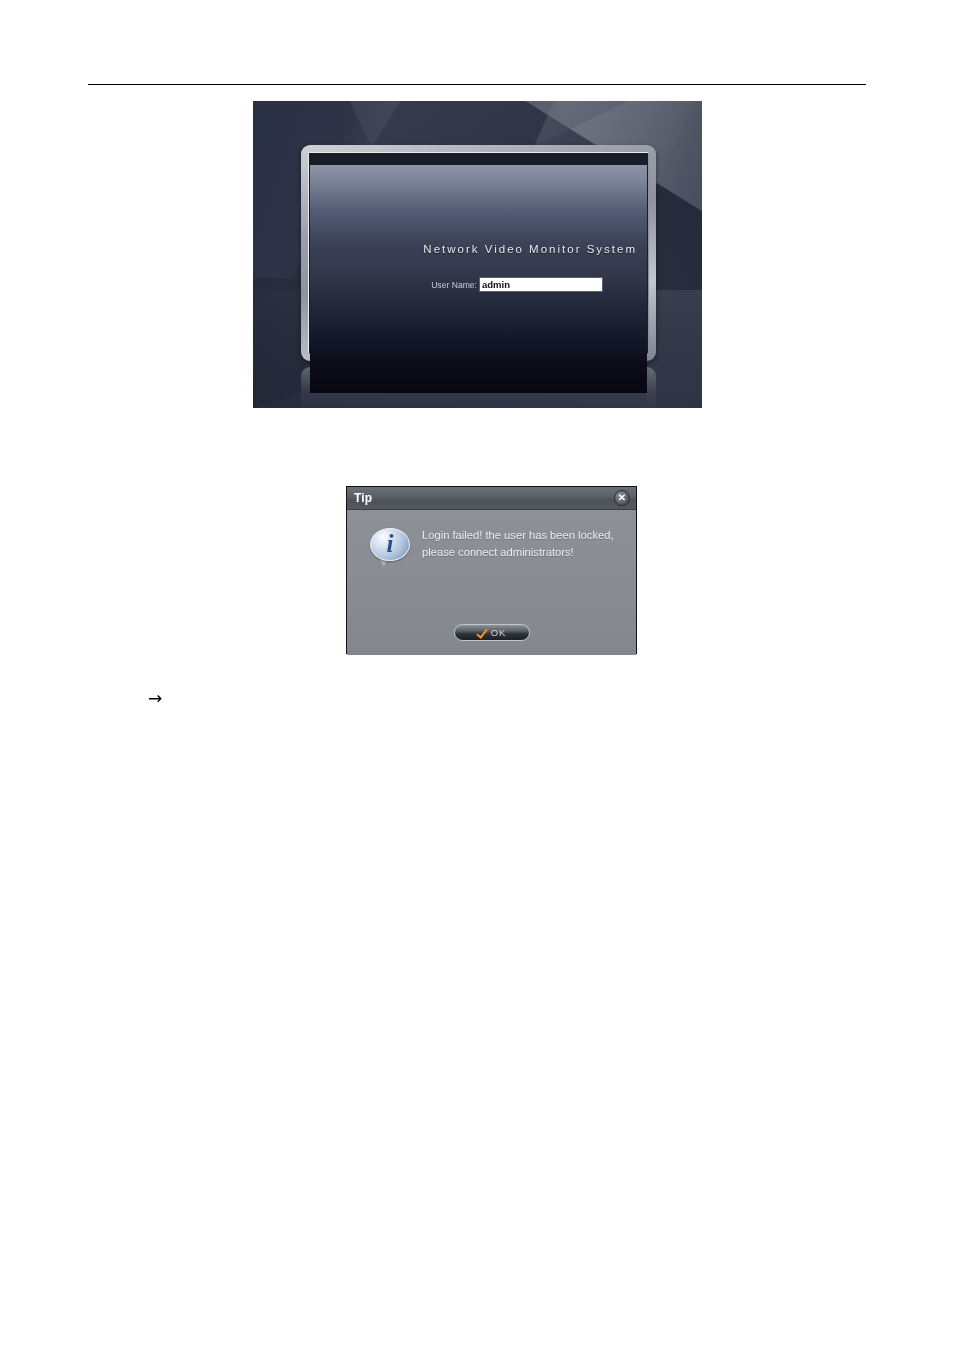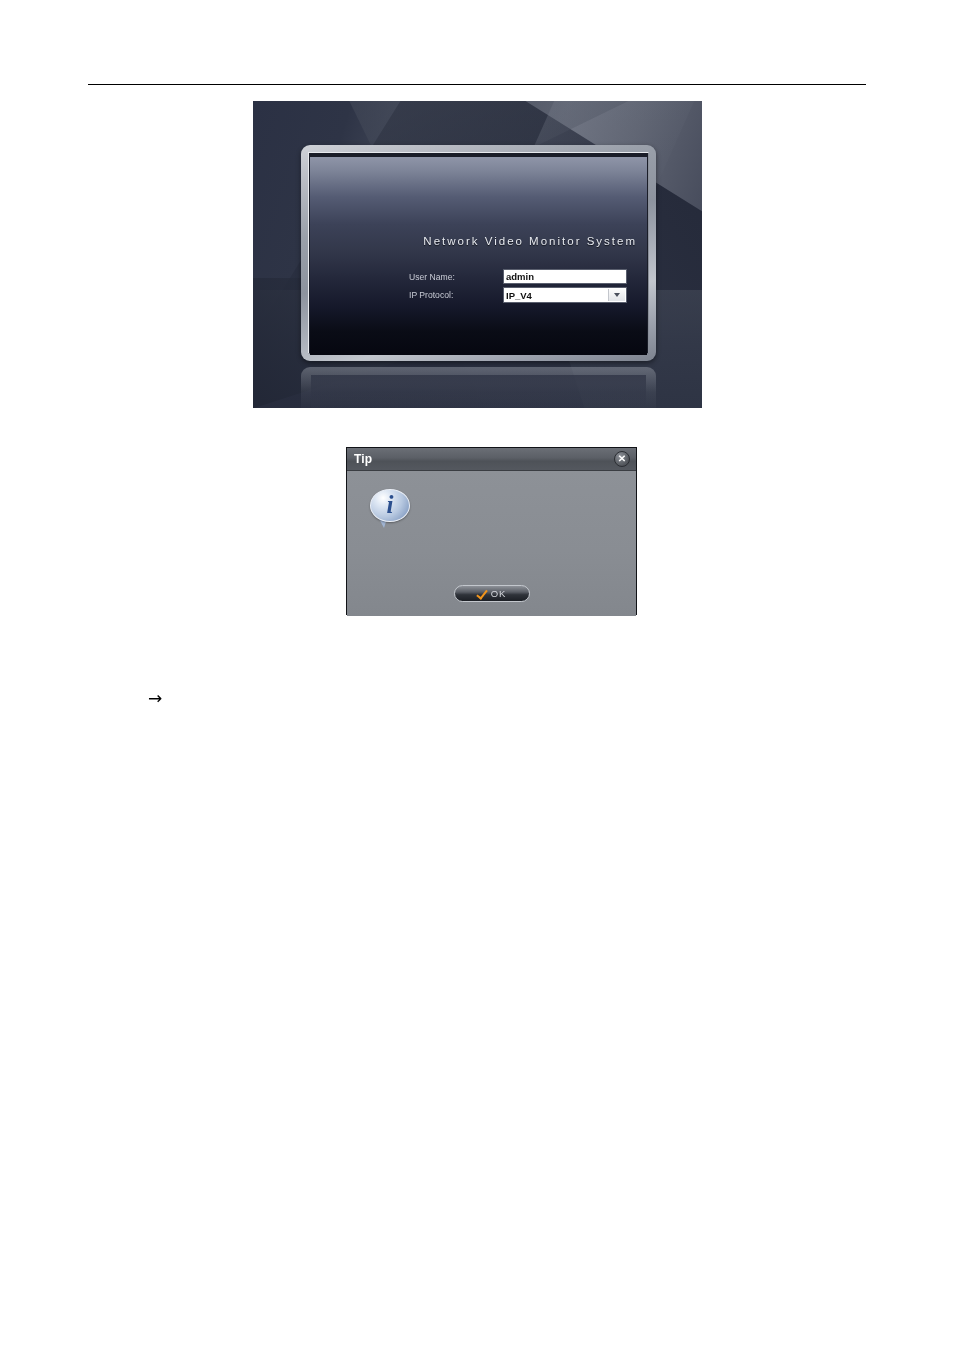--- a/index.html
+++ b/index.html
@@ -105,22 +105,22 @@
     border: 1.3px solid #e8eaee;
     border-bottom-color: #6e737e;
     border-right-color: #8b909a;
     box-sizing: border-box;
     background: #1a1d28;
   }
 
   
   .panel {
     position: absolute;
-    left: 9px; top: 12px;
-    width: 337px; height: 198px;
+    left: 9px; top: 20px;
+    width: 337px; height: 228px;
     background: linear-gradient(180deg,
         #8f95a8 0%, #7d8498 7%, #555c74 20%,
         #3c4258 34%, #32374a 48%, #23273a 62%,
         #15182a 76%, #0a0c16 88%, #060710 100%);
     overflow: hidden;
   }
   .panel-title {
     position: absolute;
     right: 10px;
     top: 78px;
@@ -139,41 +139,40 @@
   }
   .row {
     display: flex;
     align-items: center;
     justify-content: flex-start;
     margin-bottom: 3px;
     padding-left: 99px;
   }
   .row .lbl {
     width: 68px;
-    text-align: left;
+    text-align: right;
     font-size: 8.6px;
     color: #c9ccd6;
     padding-right: 2px;
     white-space: nowrap;
   }
   .fld {
     width: 124px;
     height: 15px;
     background: #ffffff;
     border: 1px solid #5a5f6e;
     box-sizing: border-box;
     display: flex;
     align-items: center;
     font-size: 9.5px;
     font-weight: bold;
     color: #111111;
     padding-left: 2px;
     position: relative;
     overflow: hidden;
-    margin-left: 24px;
   }
   .fld.tall { height: 16px; }
   .fld .caret {
     display: inline-block;
     width: 1px;
     height: 11px;
     background: #000;
     margin-left: 1px;
   }
   .pw { letter-spacing: 0px; font-size: 10px; }
@@ -205,21 +204,21 @@
   .reflection .r-in {
     position: absolute;
     left: 10px; top: 8px; right: 10px; bottom: 0;
     background: linear-gradient(180deg, rgba(46,51,68,0.78), rgba(58,64,80,0.10));
   }
 
   
   .fig-tip {
     position: absolute;
     left: 346px;
-    top: 447px;
+    top: 486px;
     width: 291px;
     height: 168px;
     background: #8b8f95;
     border: 1px solid #111317;
     box-sizing: border-box;
   }
   .tip-titlebar {
     height: 22px;
     background: linear-gradient(180deg, #6b6f76 0%, #5b5f66 45%, #4e5258 60%, #54585f 100%);
     border-bottom: 1px solid #3a3d42;
@@ -376,29 +375,20 @@
 
         <div class="row">
           <span class="lbl">User Name:</span>
           <div class="fld">
             <span>admin</span>
           </div>
         </div>
 
 
 
-        <div class="row">
-          <span class="lbl">IP Protocol:</span>
-          <div class="fld tall">
-            <span>IP_V4</span>
-            <span class="arrow-box">
-                <i></i>
-              </span>
-          </div>
-        </div>
 
 
       </div>
     </div>
   </div>
 </div>
 
 <div class="fig-tip">
 
   <div class="tip-titlebar">
@@ -407,20 +397,21 @@
   </div>
 
   <div class="tip-body">
 
     <div class="tip-icon">
       <div class="bubble-tail"></div>
       <div class="bubble"></div>
       <div class="bubble-i">i</div>
     </div>
 
+    <div class="tip-text">Login failed! the user has been locked, please connect administrators!</div>
 
     <div class="tip-okwrap">
       <div class="ok-pill">
         <span class="tick-orange"></span>
         <span>OK</span>
       </div>
     </div>
 
   </div>
 </div>

